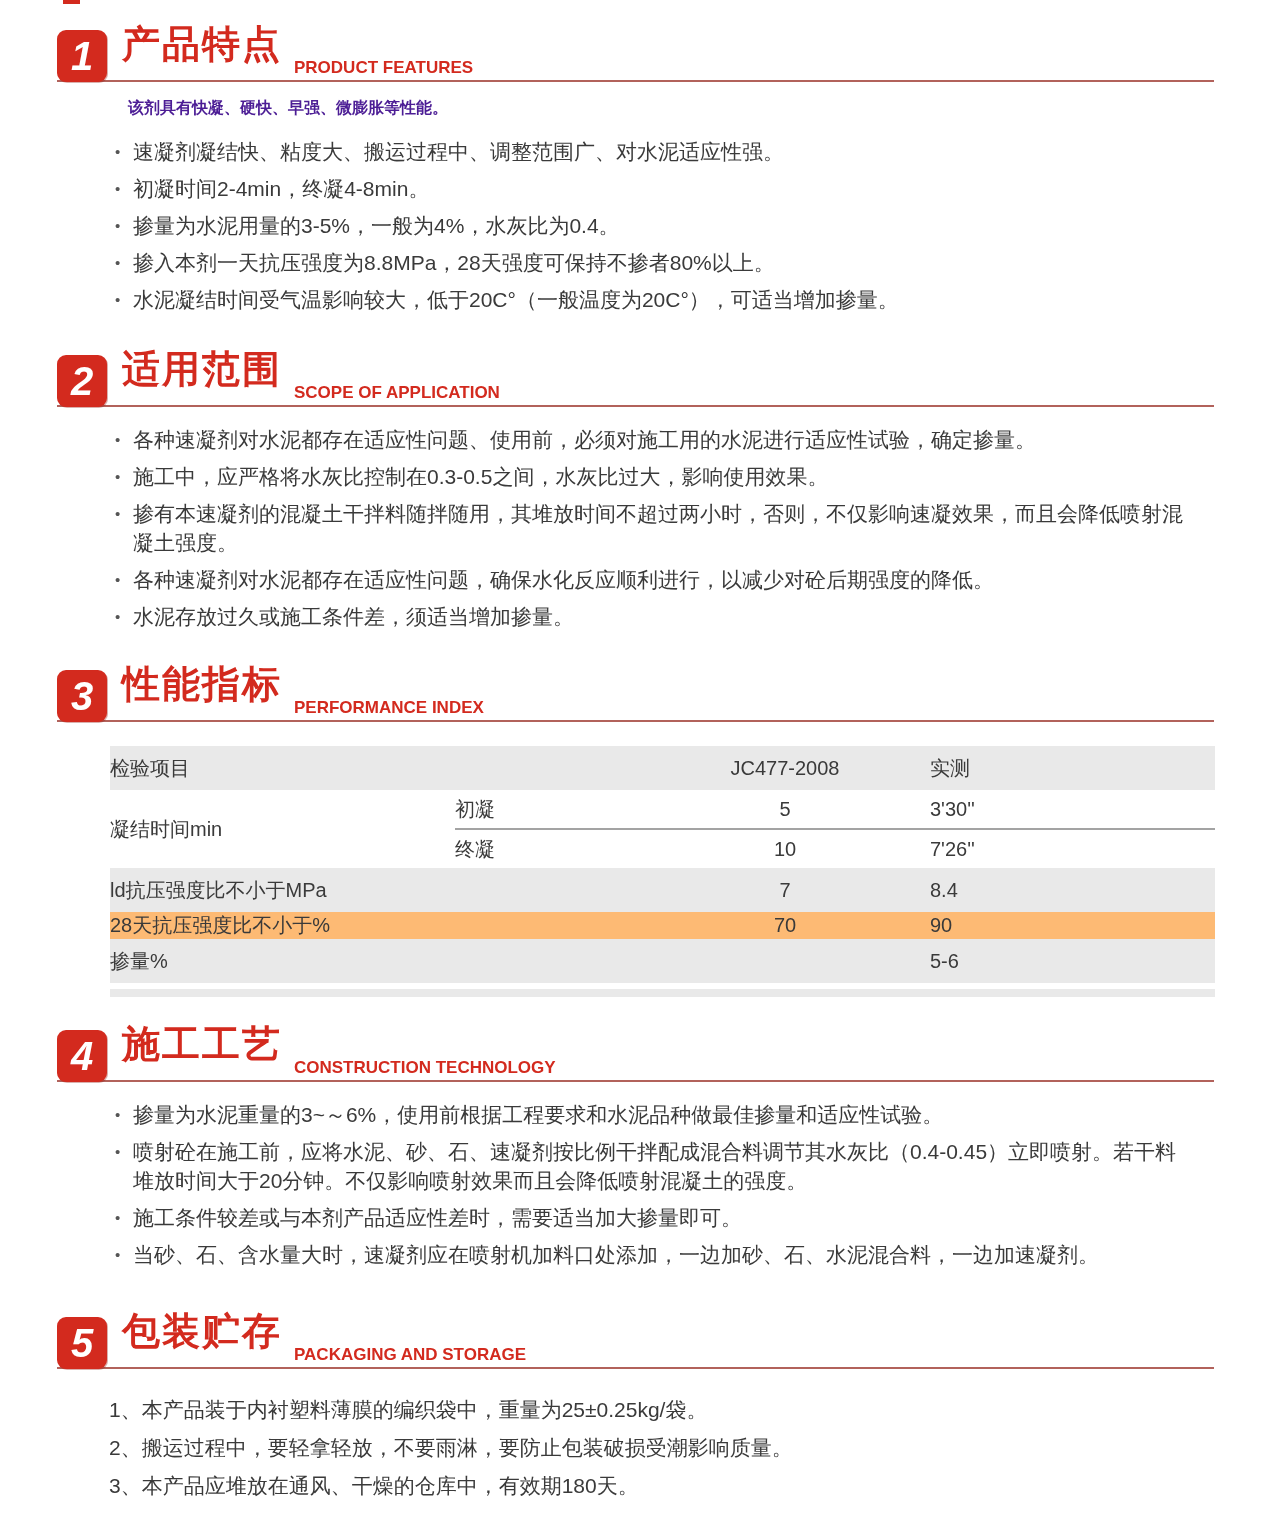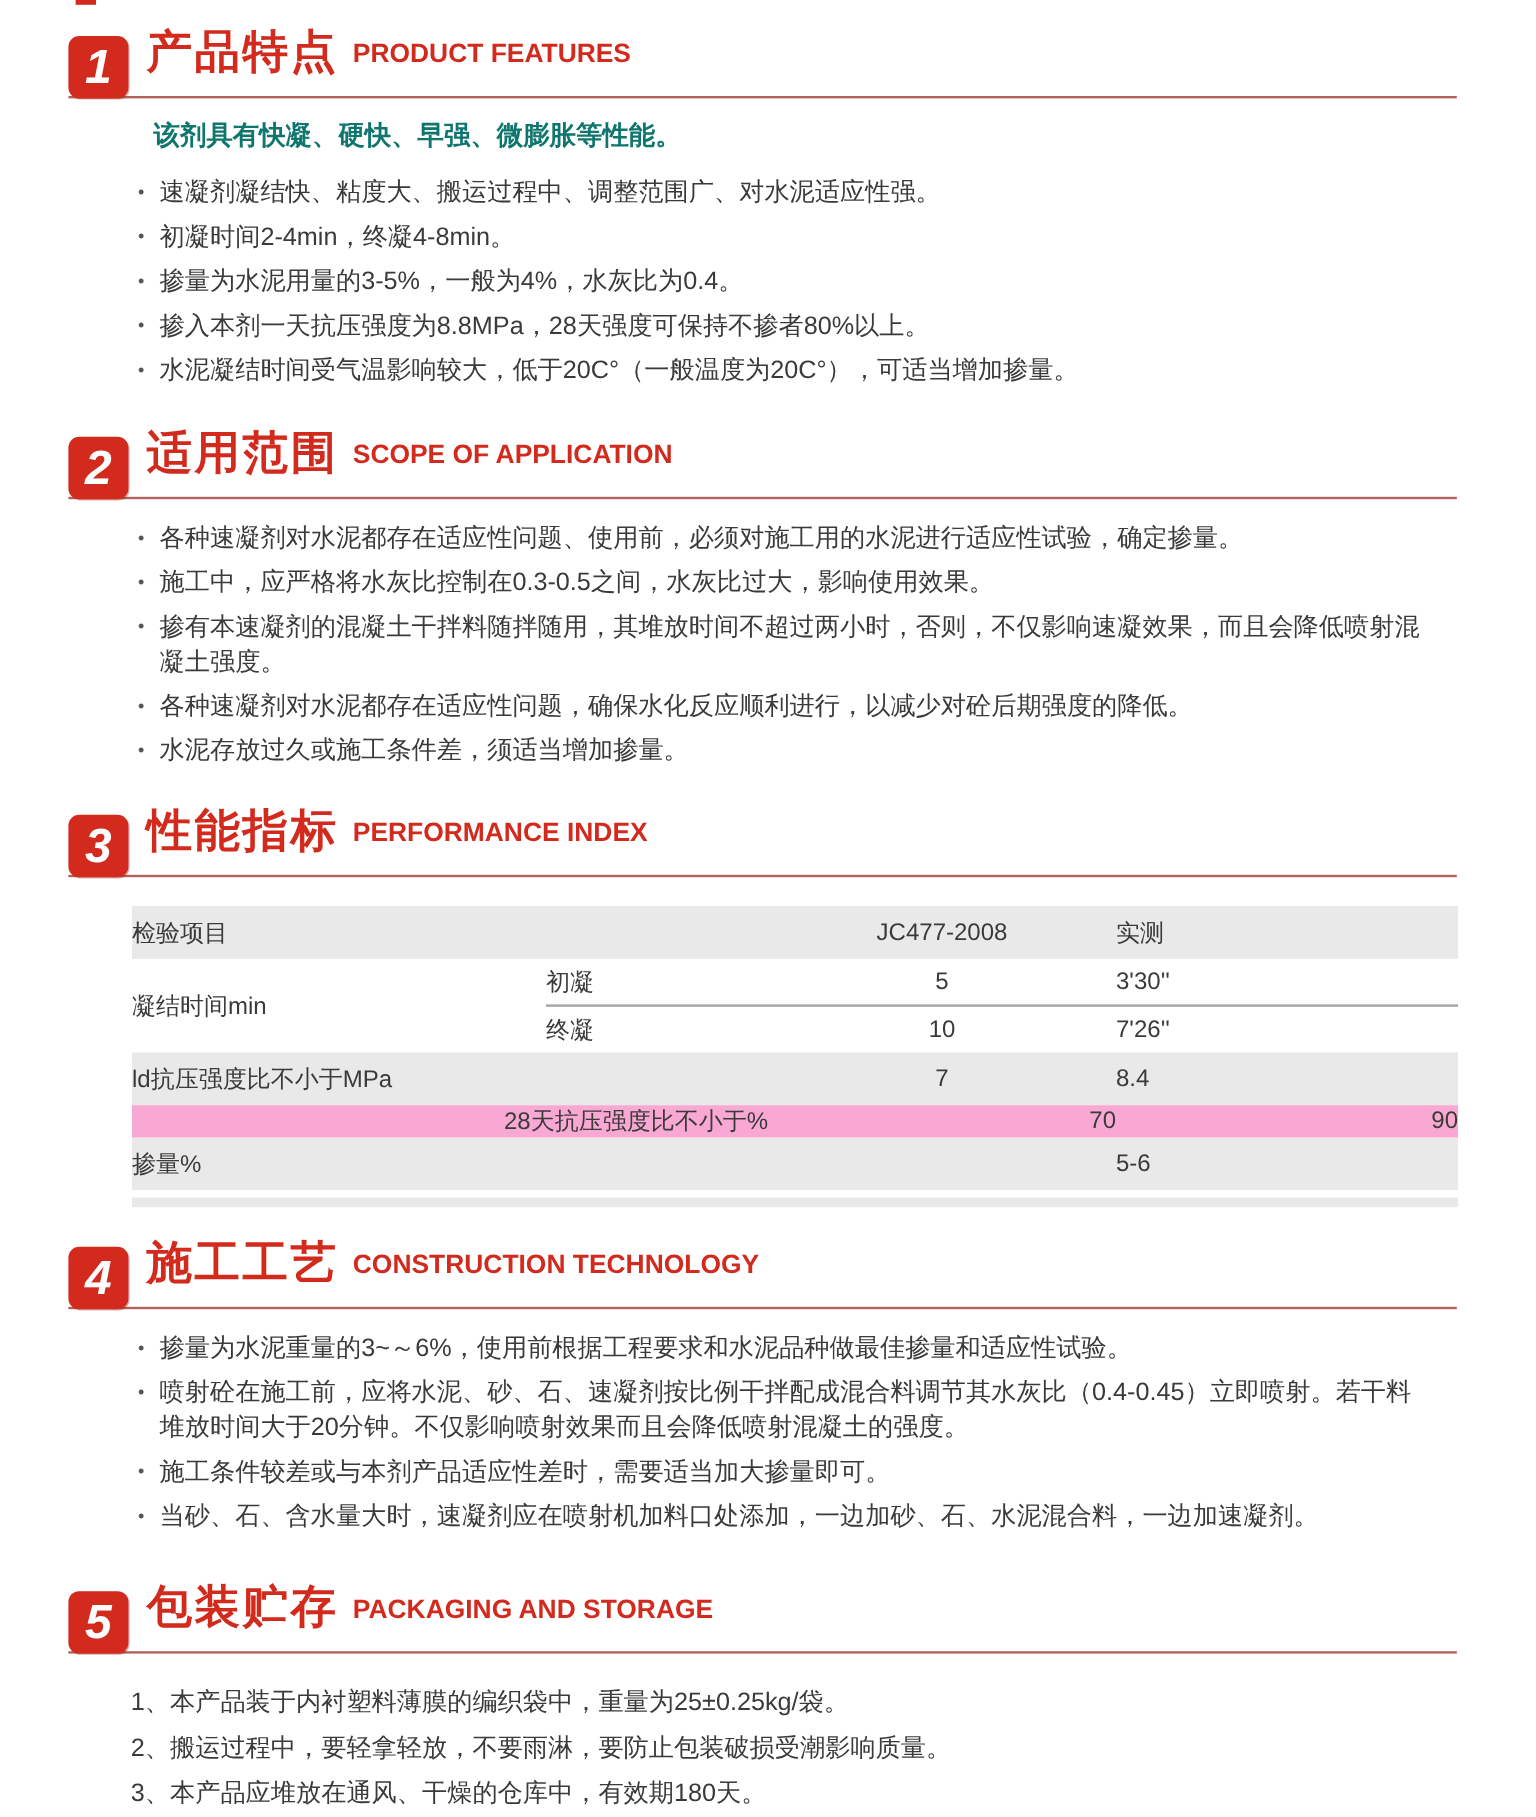--- a/index.html
+++ b/index.html
@@ -46,28 +46,28 @@
     margin-left: 15px;
     color: var(--accent);
     font-size: 38px; font-weight: bold;
     line-height: 1; letter-spacing: 2px;
     padding-bottom: 17px;
     white-space: nowrap;
   }
   .sec-sub {
     margin-left: 12px;
     color: var(--accent);
-    font-size: 22px; font-weight: bold;
-    padding-bottom: 22px;
+    font-size: 17px; font-weight: bold;
+    padding-bottom: 2px;
     white-space: nowrap;
   }
 
   .intro {
     margin: 16px 0 6px 71px;
-    font-size: 22px; font-weight: bold; color: #0f766e;
+    font-size: 16px; font-weight: bold; color: #4c1d95;
   }
 
   ul.bullets { list-style: none; margin: 18px 0 0 58px; padding: 0; }
   ul.bullets li { display: flex; margin-bottom: 8px; font-size: 21px; line-height: 29px; }
   .dot { flex: none; width: 18px; color: #555; font-size: 15px; line-height: 29px; }
   .btxt { max-width: 1064px; }
 
   table.perf {
     border-collapse: collapse; table-layout: fixed;
     margin: 24px 0 0 53px; width: 1105px;
@@ -75,21 +75,21 @@
   }
   table.perf td { padding: 0; vertical-align: middle; overflow: hidden; }
   td.c1 { padding-left: 20px; margin-left: 28px; }
   td.c2 { padding-left: 35px; }
   td.c3 { text-align: center; }
   td.c4 { padding-left: 103px; }
   tr.r-head td { background: var(--tgray); height: 44px; }
   tr.r-sub td { background: #fff; height: 39px; }
   tr.r-sub1 td.divided { border-bottom: 2px solid #a3a3a3; }
   tr.r-gray td { background: var(--tgray); height: 44px; }
-  tr.r-white td { background: #f9a8d4; height: 24px; text-align: right; }
+  tr.r-white td { background: #fdba74; height: 24px; }
   .bottom-strip {
     margin: 6px 0 0 53px; width: 1105px; height: 8px; background: var(--tgray);
   }
 
   .pack-items { margin: 22px 0 0 52px; }
   .pack-item { font-size: 21px; line-height: 38px; }
 </style>
 </head>
 <body>
 

